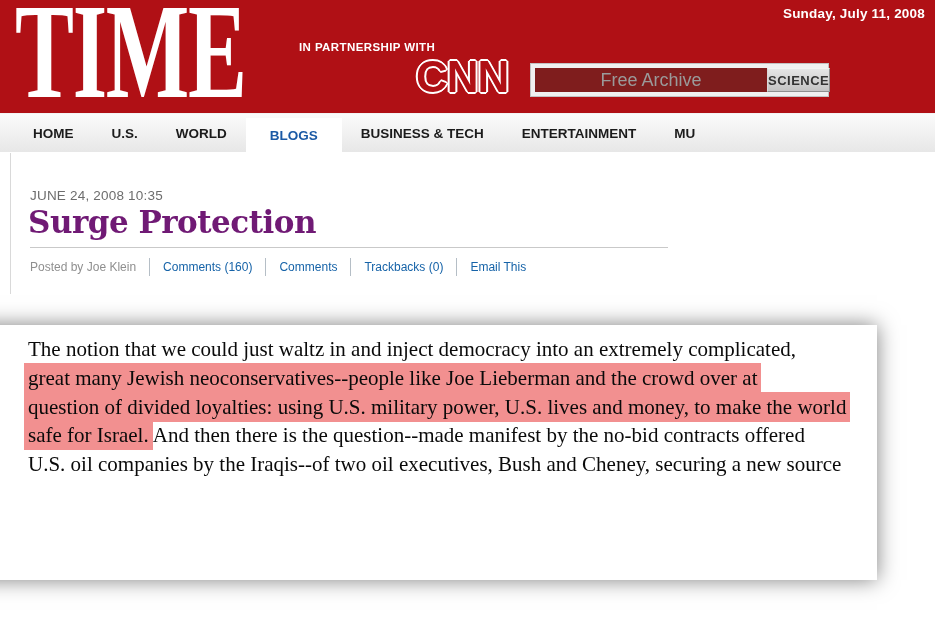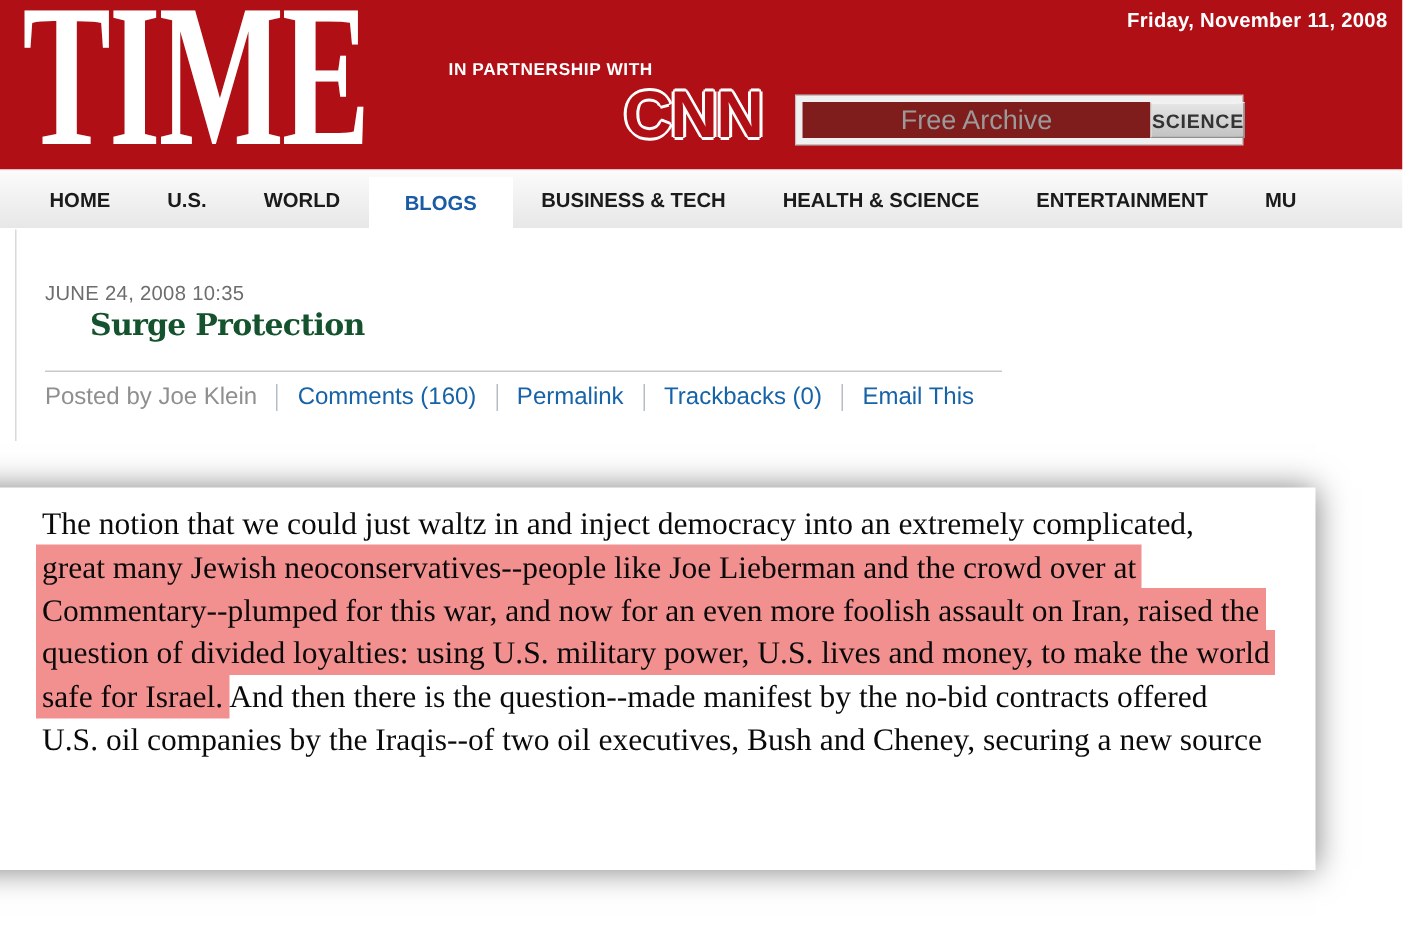--- a/index.html
+++ b/index.html
@@ -40,86 +40,84 @@
   .nav-item { display:block; padding:0 19px; line-height:39px; font-size:13.5px;
               font-weight:bold; color:#1b1b1b; cursor:pointer; }
   .nav-item.active { background:#fff; color:#1b5aa5; margin-top:4px;
                      line-height:35px; height:56px; padding:0 24px; }
 
   
   .left-rule { position:absolute; left:10px; top:153px; width:1px; height:141px;
                background:#d9d9d9; }
   .timestamp { position:absolute; left:30px; top:188px; color:#6d6d6d;
                font-size:13.5px; letter-spacing:.2px; }
-  .post-title { position:absolute; left:28px; top:204px; color:#14532d;
+  .post-title { position:absolute; left:28px; top:204px; color:#701a75;
                 font-family:"DejaVu Serif", serif; font-weight:bold;
-                font-size:20px; letter-spacing:-.5px;margin-left:32px; }
+                font-size:31px; letter-spacing:-.5px; }
   .title-rule { position:absolute; left:30px; top:247px; width:638px; height:1px;
                 background:#c9c9c9; }
   .meta { position:absolute; left:30px; top:256px; height:22px; display:flex;
-          align-items:flex-start; font-size:16px; white-space:nowrap; }
+          align-items:center; font-size:12px; white-space:nowrap; }
   .meta .byline { color:#8f8f8f; }
   .meta a { color:#1663a8; text-decoration:none; cursor:pointer; }
   .meta .sep { display:inline-block; width:1px; height:18px; background:#b5bec6;
                margin:0 13px; }
 
   
   .body-box { position:absolute; left:-24px; top:325px; width:901px; height:255px;
               background:#fff; box-shadow:0 0 20px rgba(0,0,0,.5);
               padding:10px 0 0 52px; }
   .bline { font-family:Liberation Serif, serif; font-size:21px; line-height:28.8px;
            color:#0a0a0a; white-space:pre; }
   .bline .hl { background:var(--hl,#f29090); padding:3px 4px; margin:0 -4px; }
 </style>
 </head>
 <body>
 
 <div class="page">
 
   <header class="masthead">
-    <div class="hdr-date">Friday, November 11, 2008</div>
+    <div class="hdr-date">Sunday, July 11, 2008</div>
     <div class="time-logo">TIME</div>
     <div class="partner">IN PARTNERSHIP WITH</div>
     <div class="cnn-logo">CNN</div>
     <div class="search">
       <input class="search-input" type="text" value="Free Archive" style="">
       <button class="search-btn">SCIENCE</button>
     </div>
   </header>
 
   <nav class="nav" id="nav">
       <div class="nav-item">HOME</div>
       <div class="nav-item">U.S.</div>
       <div class="nav-item">WORLD</div>
       <div class="nav-item active">BLOGS</div>
       <div class="nav-item">BUSINESS &amp; TECH</div>
-      <div class="nav-item">HEALTH &amp; SCIENCE</div>
       <div class="nav-item">ENTERTAINMENT</div>
       <div class="nav-item">MU</div>
     </nav>
 
   <main>
     <div class="left-rule"></div>
     <div class="timestamp">JUNE 24, 2008 10:35</div>
     <h1 class="post-title">Surge Protection</h1>
     <div class="title-rule"></div>
     <div class="meta" id="meta">
       <span class="byline">Posted by Joe Klein</span>
     <span class="sep"></span>
         <a>Comments (160)</a>
         <span class="sep"></span>
-        <a>Permalink</a>
+        <a>Comments</a>
         <span class="sep"></span>
         <a>Trackbacks (0)</a>
         <span class="sep"></span>
         <a>Email This</a>
       </div>
     <section class="body-box" id="bodyBox">
         <div class="bline"><span>The notion that we could just waltz in and inject democracy into an extremely complicated,</span></div>
         <div class="bline"><span class="hl">great many Jewish neoconservatives--people like Joe Lieberman and the crowd over at</span></div>
-        <div class="bline"><span class="hl">Commentary--plumped for this war, and now for an even more foolish assault on Iran, raised the</span></div>
         <div class="bline"><span class="hl">question of divided loyalties: using U.S. military power, U.S. lives and money, to make the world</span></div>
         <div class="bline"><span class="hl">safe for Israel.</span><span> And then there is the question--made manifest by the no-bid contracts offered</span></div>
         <div class="bline"><span>U.S. oil companies by the Iraqis--of two oil executives, Bush and Cheney, securing a new source</span></div>
       </section>
   </main>
 
 </div>
 
 </body></html>

